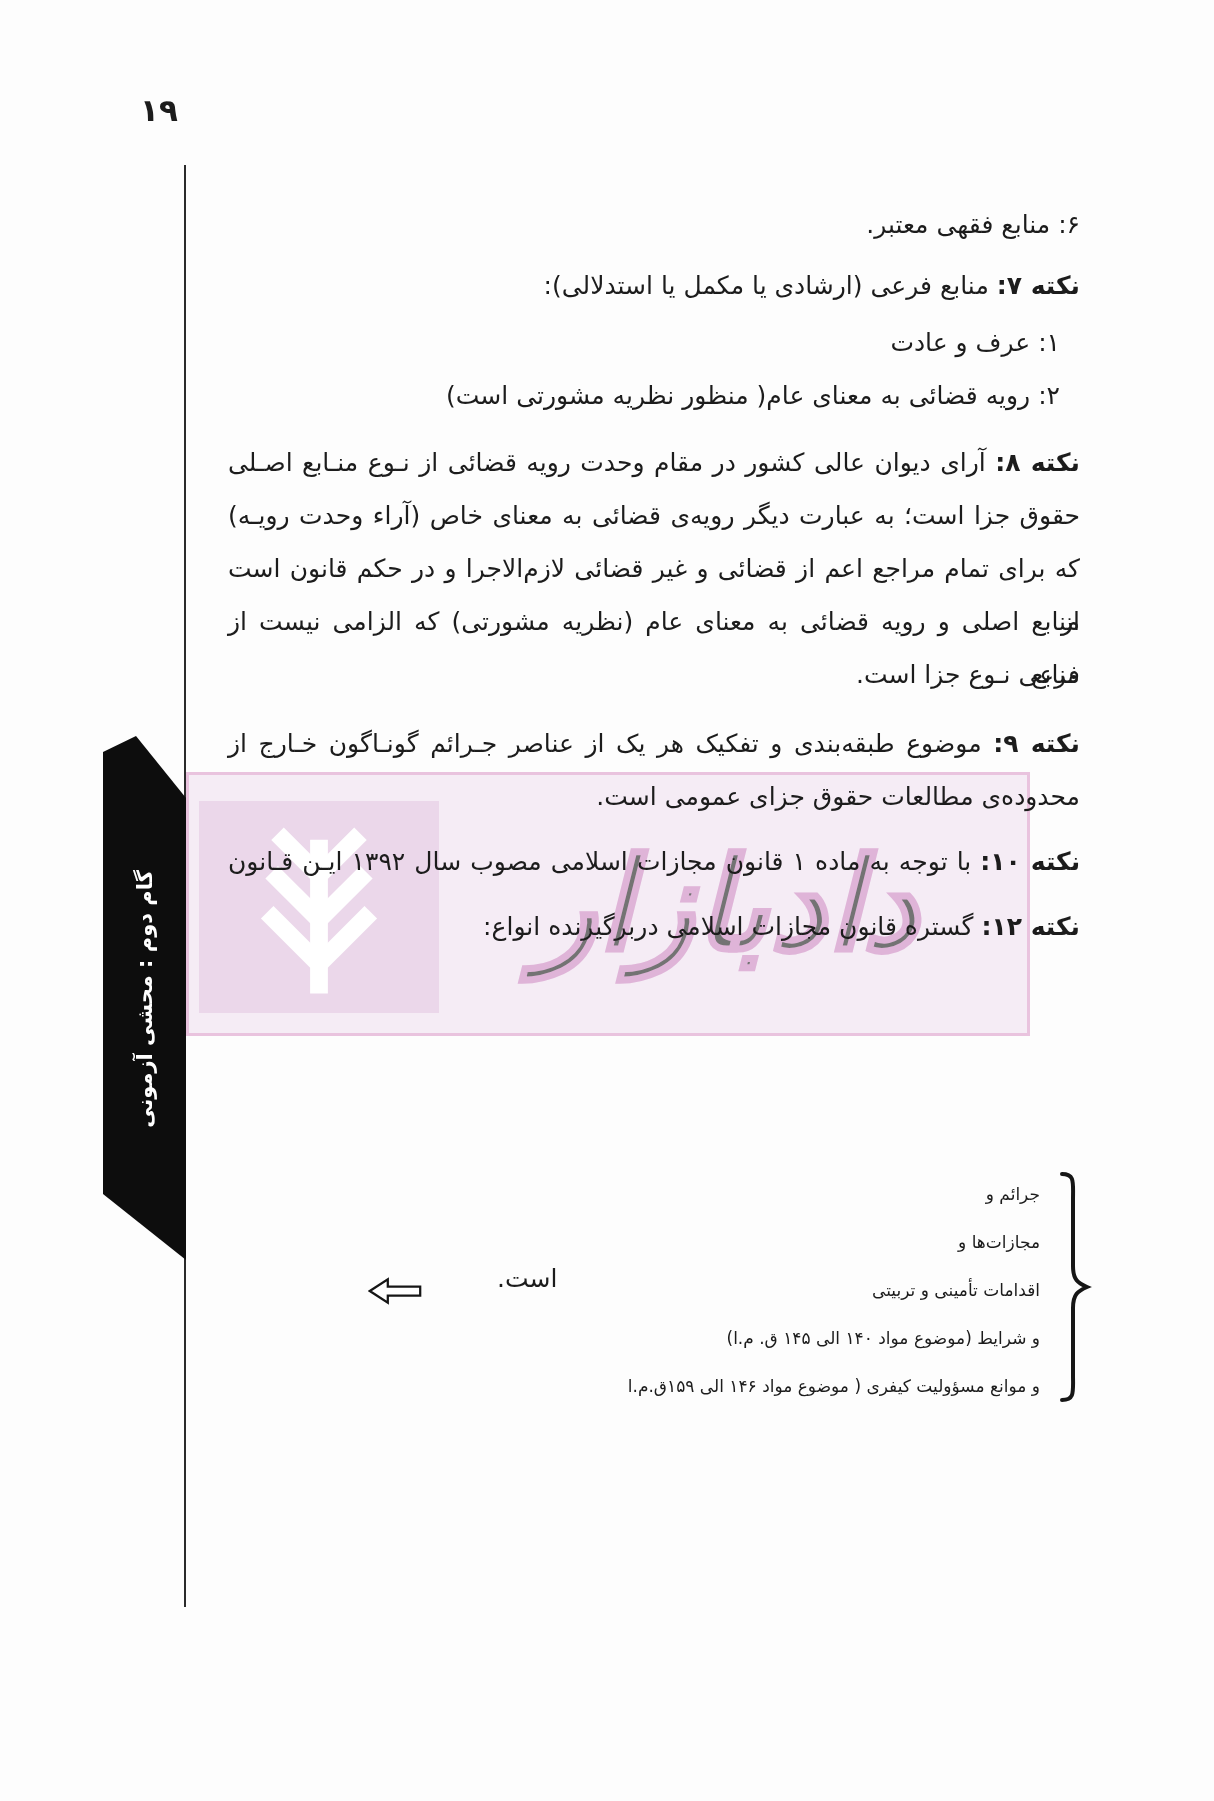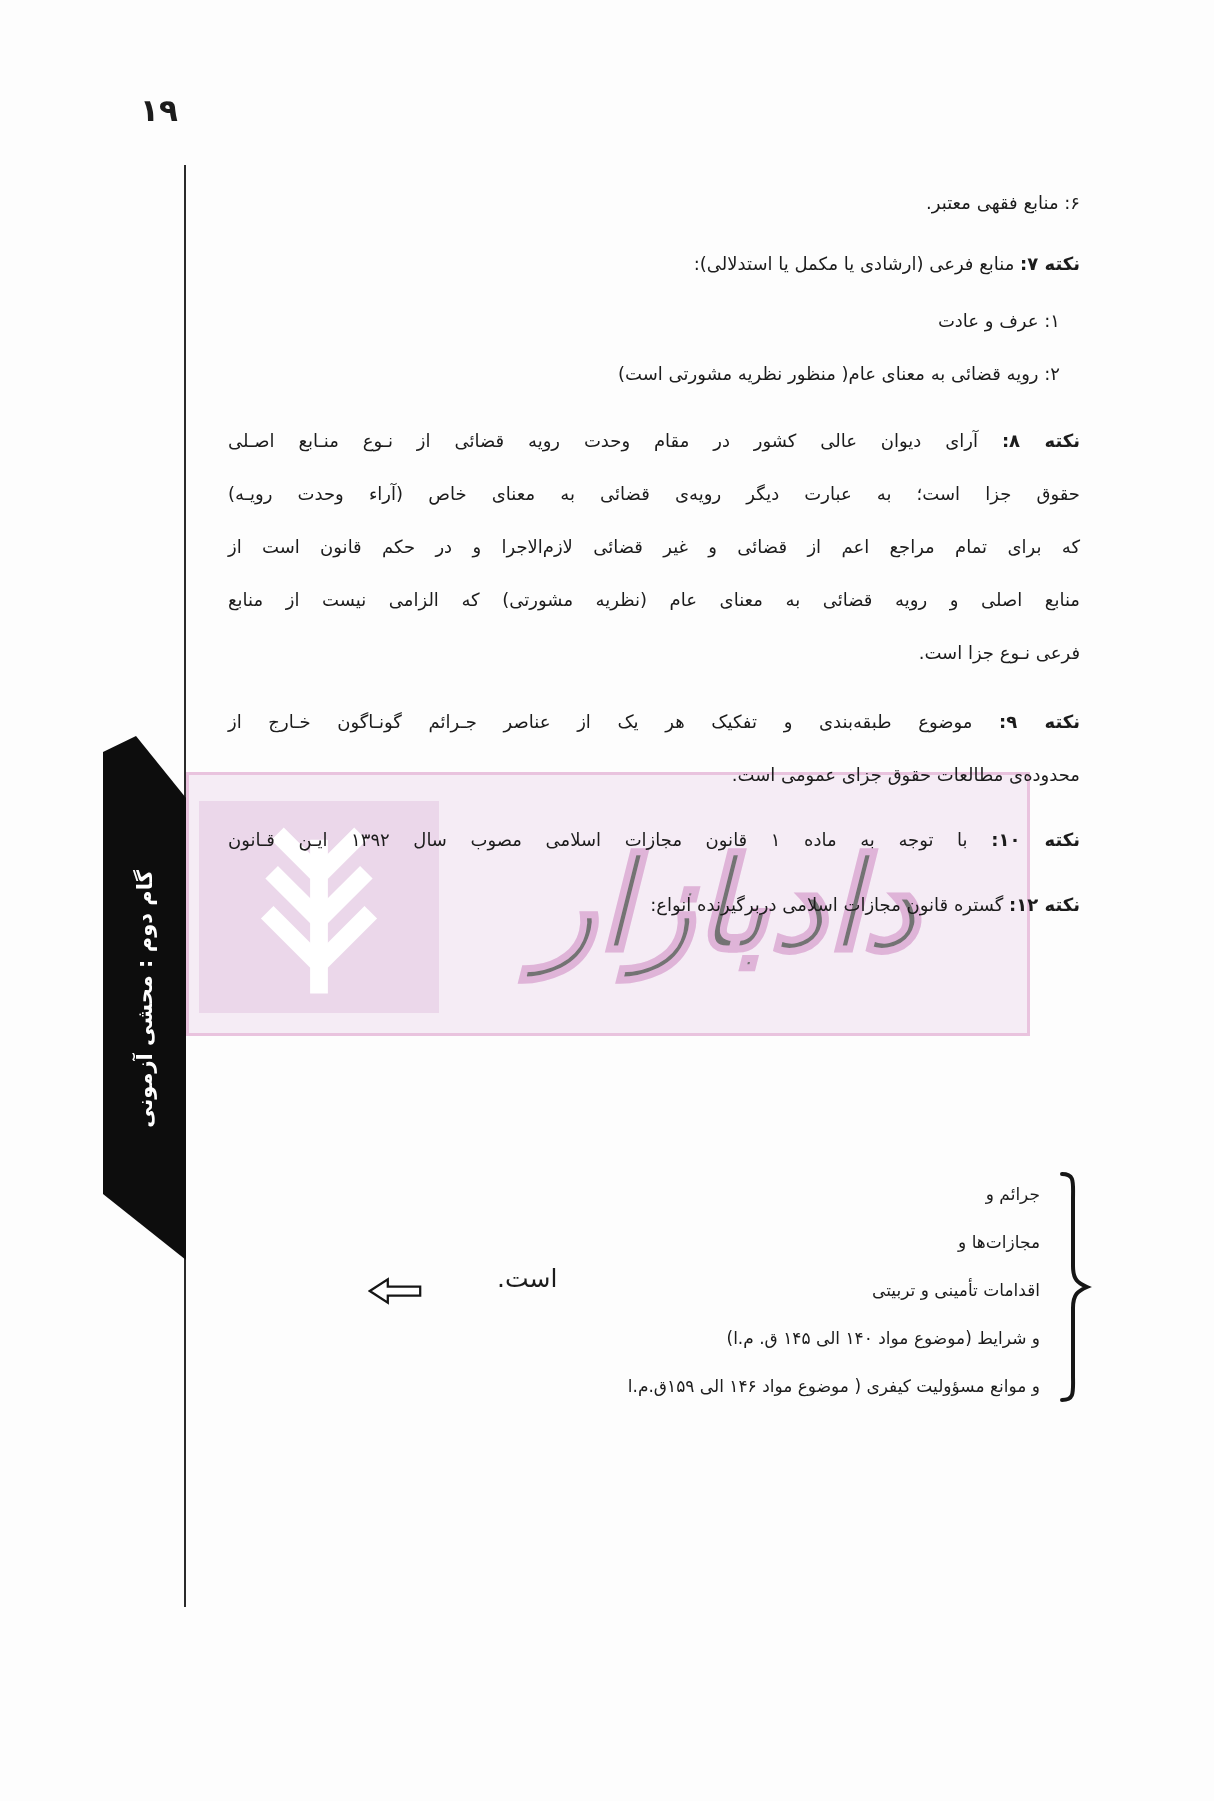--- a/index.html
+++ b/index.html
@@ -41,22 +41,22 @@
   }
   .wm-callig{
     position:absolute;left:252px;right:14px;top:0;bottom:0;
     display:flex;align-items:center;justify-content:center;
     font-size:128px;font-weight:bold;direction:rtl;
     color:#737373;-webkit-text-stroke:3px #dfb4d8;
     letter-spacing:2px;user-select:none;font-style:italic;
   }
   
   .content{
-    position:absolute;left:196px;right:134px;top:176px;z-index:2;
-    direction:rtl;font-size:18px;margin-left:32px;
+    position:absolute;left:196px;right:134px;top:198px;z-index:2;
+    direction:rtl;font-size:25px;margin-left:32px;
   }
   .line{height:53px;line-height:53px;text-align:right;white-space:nowrap;}
   .line.just{text-align:justify;text-align-last:justify;white-space:normal;}
   .line.ind{padding-right:20px;}
   .mt4{margin-top:4px;}  .mt8{margin-top:8px;}
   .mt12{margin-top:12px;} .mt14{margin-top:14px;} .mt16{margin-top:16px;}
   .nb{font-weight:bold;}
   .nb:empty{display:none;}
   
   .brace-items{

